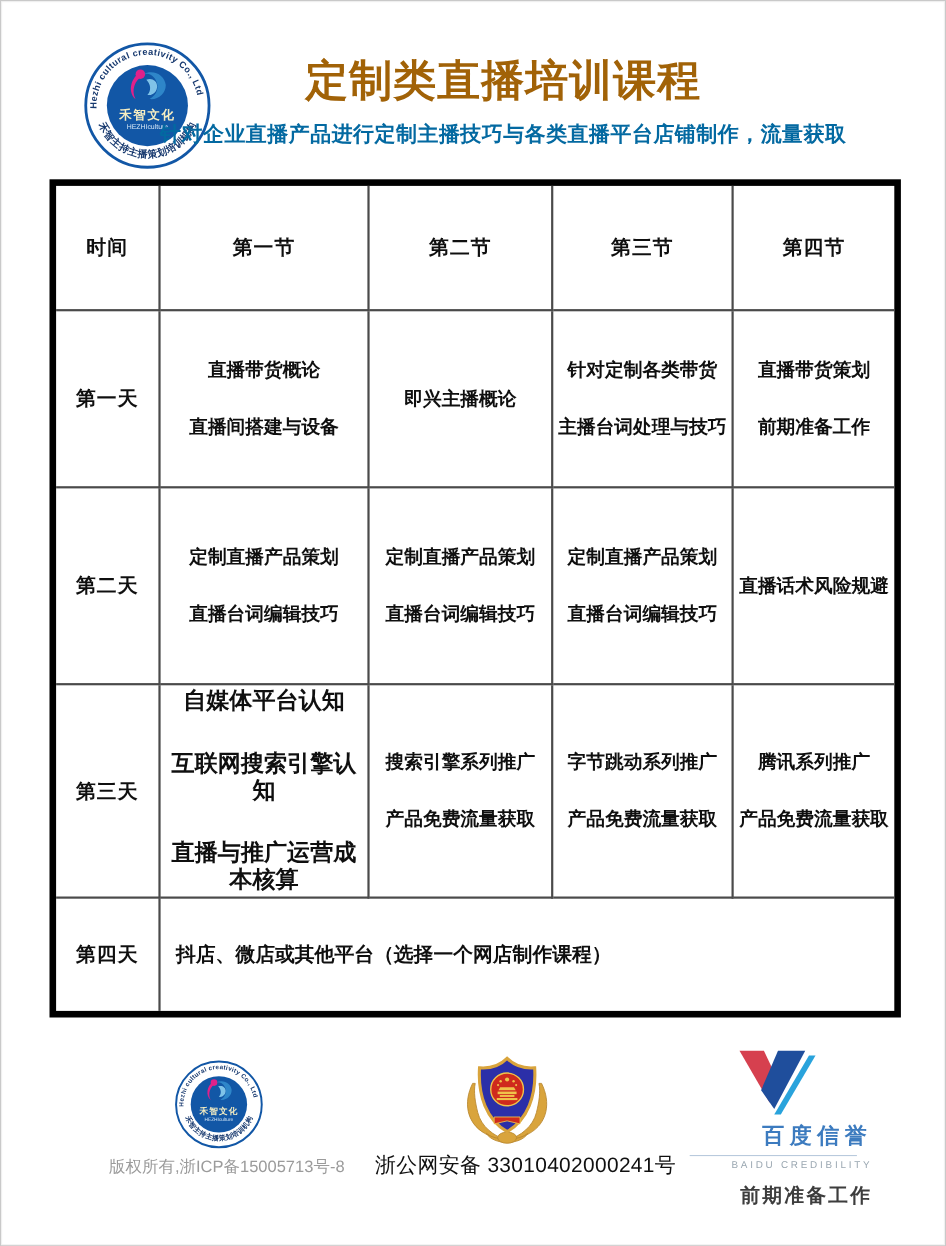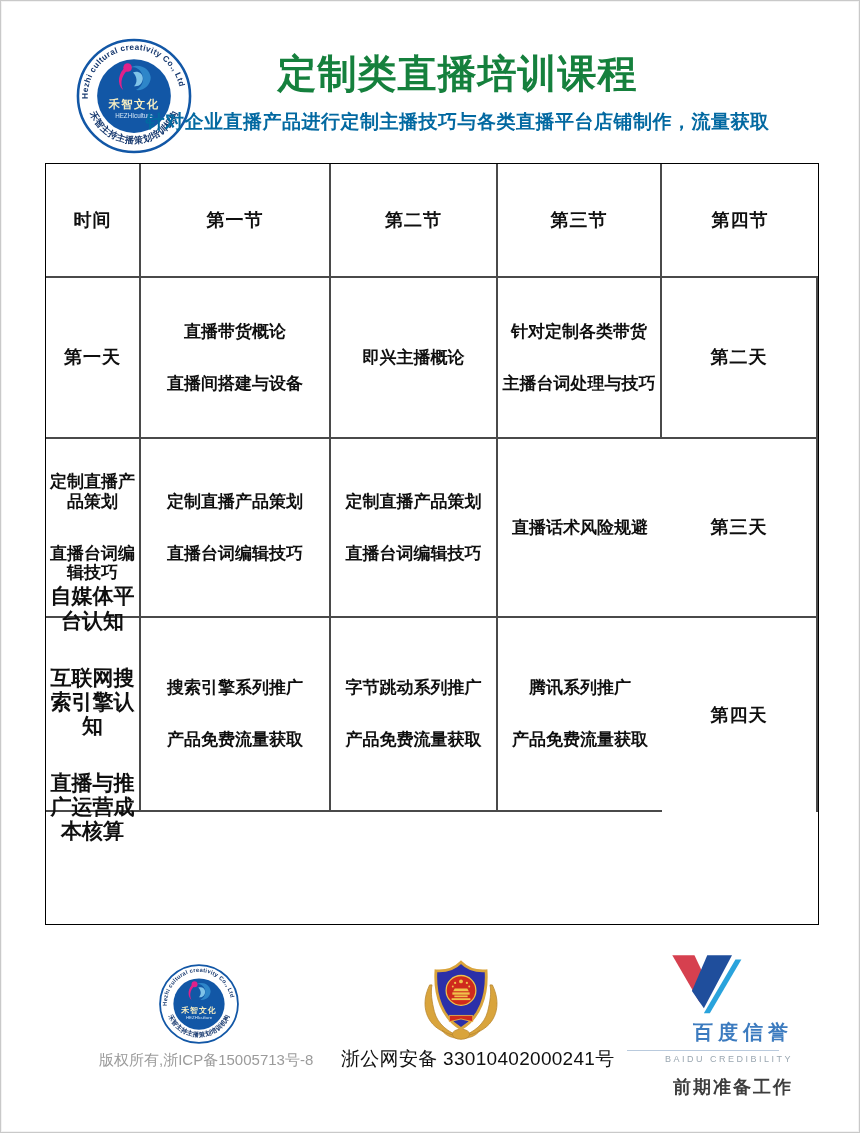--- a/index.html
+++ b/index.html
@@ -17,36 +17,36 @@
     box-shadow:inset 0 0 0 1px #f3f3f3;
     overflow:hidden;
     color:#111;
   }
 
   
   .header { position:absolute; left:0; top:0; width:100%; height:160px; }
   .logo-wrap { position:absolute; left:74px; top:36px; width:118px; height:118px; }
   .titles { position:absolute; left:85px; right:30px; top:52px; text-align:center; }
   .main-title {
-    font-size:39px; line-height:1.1; font-weight:900; color:#15803d;
+    font-size:39px; line-height:1.1; font-weight:900; color:#a16207;
     letter-spacing:1px;
   }
   .sub-title {
     margin-top:13px; font-size:19px; font-weight:bold; color:#0369a1;
     letter-spacing:0.5px;
   }
 
   
   .course-table {
     position:absolute; left:44px; top:162px;
     width:774px; height:762px;
     display:grid;
     grid-template-columns:95px 190px 167px 164px 1fr;
     grid-template-rows:114px 161px 179px 194px 1fr;
-    border:1px solid #000000;
+    border:6px solid #000000;
     background:#fff;
   }
   .c {
     border-right:2px solid #4a4a4a;
     border-bottom:2px solid #4a4a4a;
     display:flex; flex-direction:column;
     align-items:center; justify-content:center;
     gap:32px;
     font-weight:bold; font-size:17px; color:#0f0f0f;
     text-align:center; line-height:1.15;
@@ -139,20 +139,24 @@
       <div>直播带货概论</div>
       <div>直播间搭建与设备</div>
     </div>
     <div class="c">
       <div>即兴主播概论</div>
     </div>
     <div class="c">
       <div>针对定制各类带货</div>
       <div>主播台词处理与技巧</div>
     </div>
+    <div class="c col-last">
+      <div>直播带货策划</div>
+      <div>前期准备工作</div>
+    </div>
 
     <div class="c day">第二天</div>
     <div class="c">
       <div>定制直播产品策划</div>
       <div>直播台词编辑技巧</div>
     </div>
     <div class="c">
       <div>定制直播产品策划</div>
       <div>直播台词编辑技巧</div>
     </div>
@@ -177,20 +181,23 @@
     <div class="c">
       <div>字节跳动系列推广</div>
       <div>产品免费流量获取</div>
     </div>
     <div class="c col-last">
       <div>腾讯系列推广</div>
       <div>产品免费流量获取</div>
     </div>
 
     <div class="c day row-last">第四天</div>
+    <div class="c merged col-last row-last">
+      <div>抖店、微店或其他平台（选择一个网店制作课程）</div>
+    </div>
   </div>
 
   <div class="footer-left">
     <svg width="82" height="82" viewBox="0 0 120 120">
       <use href="#hezhi-logo-art"></use>
     </svg>
     <div class="copyright">版权所有,浙ICP备15005713号-8</div>
   </div>
 
   <div class="footer-center">

